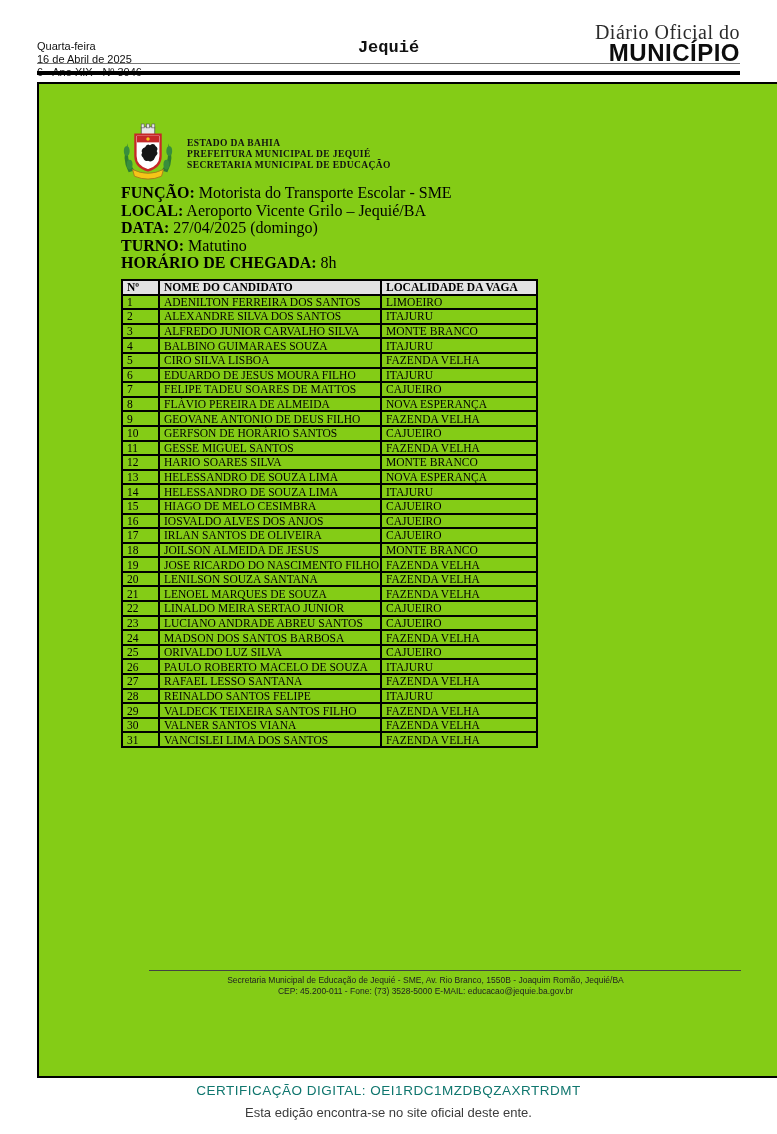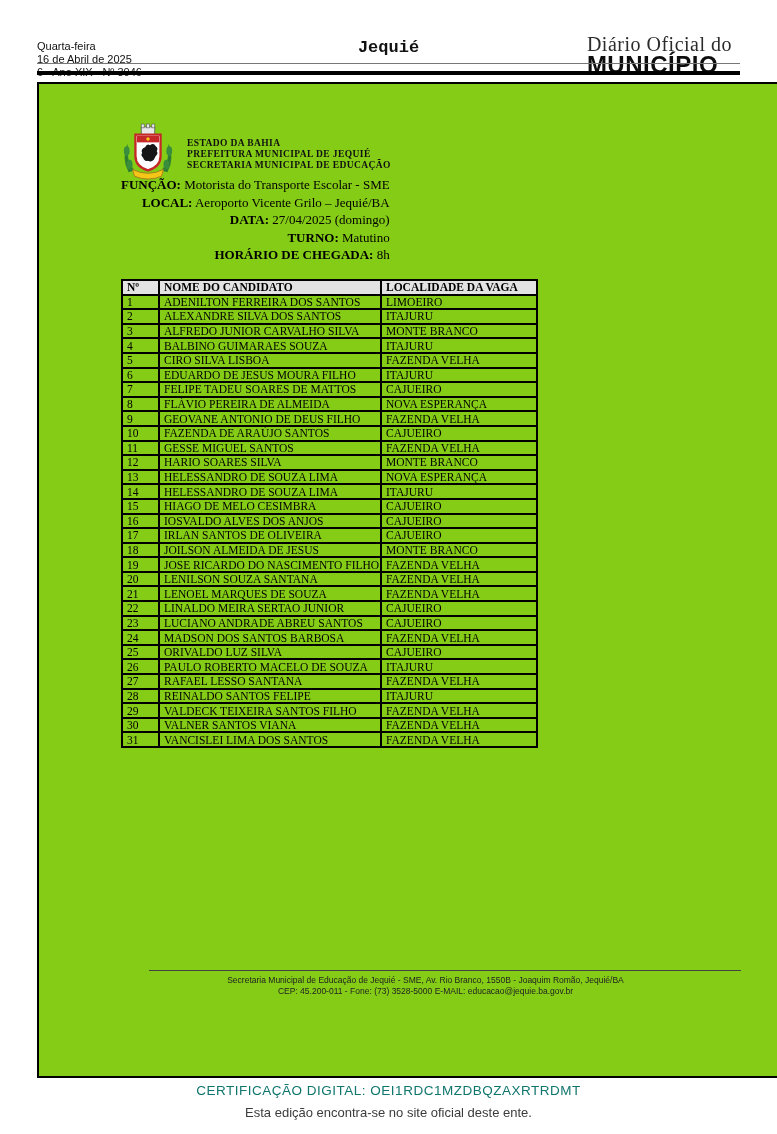--- a/index.html
+++ b/index.html
@@ -11,21 +11,21 @@
   
   .masthead { position:absolute; left:37px; top:22px; width:703px; height:40px; }
   .date-block {
     position:absolute; left:0; top:18px;
     font-family:"Liberation Sans", sans-serif; font-size:11px; line-height:13px; color:#111;
   }
   .city-title {
     position:absolute; left:0; right:0; top:16px; text-align:center;
     font-family:Liberation Mono, monospace; font-weight:bold; font-size:17px; color:#111;
   }
-  .logo { position:absolute; right:8px; top:0; text-align:left;margin-top:12px; }
+  .logo { position:absolute; right:0; top:0; text-align:right; }
   .logo-top {
     font-family:"Liberation Serif", serif; font-size:20px; color:#2b2b2b; letter-spacing:0.5px;
     line-height:20px;
   }
   .logo-bottom {
     font-family:"Liberation Sans", sans-serif; font-weight:bold; font-size:24px; color:#0d0d0d;
     line-height:22px; letter-spacing:0.5px;
   }
   .thin-rule { position:absolute; left:37px; top:63px; width:703px; height:1px; background:#777; }
   .thick-rule { position:absolute; left:37px; top:71px; width:703px; height:4px; background:#000; }
@@ -33,21 +33,21 @@
   
   .sheet {
     position:absolute; left:37px; top:82px; width:777px; height:996px;
     border:2px solid #000; background:#84cc16;
   }
   .emblem { position:absolute; left:80px; top:38px; width:58px; height:62px; }
   .org-block {
     position:absolute; left:148px; top:54px;
     font-weight:bold; font-size:9.5px; line-height:11px; letter-spacing:0.4px; color:#111;
   }
-  .info-block { position:absolute; left:82px; top:92px; font-size:13px; line-height:17.5px;text-align:right; }
+  .info-block { position:absolute; left:82px; top:100px; font-size:16px; line-height:17.5px; }
   .info-line b { font-weight:bold; }
 
   
   table.cand {
     position:absolute; left:82px; top:195px; width:415px;
     border-collapse:collapse; table-layout:fixed;
     font-size:11.5px; font-family:"Liberation Serif", serif;border-radius:31px;
   }
   table.cand th, table.cand td {
     border:2px solid #000; padding:0 4px; height:14.6px; line-height:12px;
@@ -183,21 +183,21 @@
             <td class="col-name">FLÁVIO PEREIRA DE ALMEIDA</td>
             <td class="col-loc">NOVA ESPERANÇA</td>
           </tr>
           <tr>
             <td class="col-num">9</td>
             <td class="col-name">GEOVANE ANTONIO DE DEUS FILHO</td>
             <td class="col-loc">FAZENDA VELHA</td>
           </tr>
           <tr>
             <td class="col-num">10</td>
-            <td class="col-name">FAZENDA DE ARAÚJO SANTOS</td>
+            <td class="col-name">GERFSON DE HORÁRIO SANTOS</td>
             <td class="col-loc">CAJUEIRO</td>
           </tr>
           <tr>
             <td class="col-num">11</td>
             <td class="col-name">GESSE MIGUEL SANTOS</td>
             <td class="col-loc">FAZENDA VELHA</td>
           </tr>
           <tr>
             <td class="col-num">12</td>
             <td class="col-name">HARIO SOARES SILVA</td>

